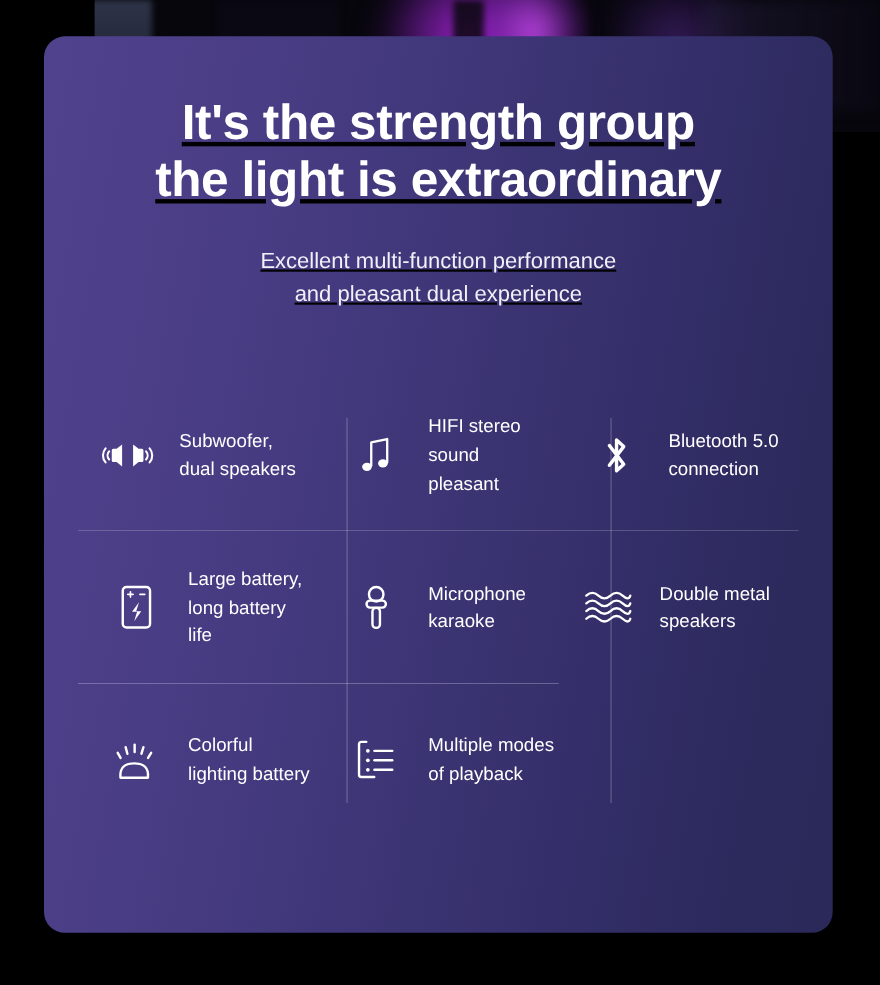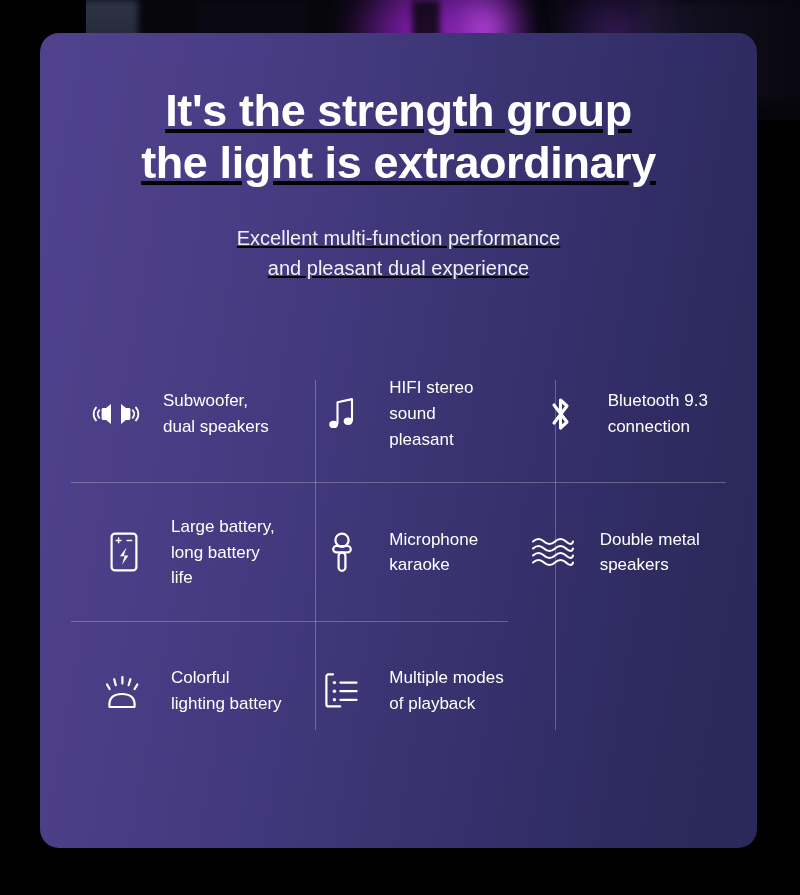--- a/index.html
+++ b/index.html
@@ -215,21 +215,21 @@
         <span class="label">HIFI stereo
 sound pleasant</span>
       </div>
 
       <div class="cell r1 c3">
         <span class="icon">
           <svg width="27" height="40" viewBox="0 0 27 40" fill="none">
             <path d="M7 11 L20 28 L13.5 34 V6 L20 12 L7 29" stroke="#fff" stroke-width="3.1" stroke-linecap="round" stroke-linejoin="round"></path>
           </svg>
         </span>
-        <span class="label">Bluetooth 9.3
+        <span class="label">Bluetooth 5.0
 connection</span>
       </div>
 
 
       <div class="cell r2 c3">
         <span class="icon">
           <svg width="30" height="42" viewBox="0 0 30 42" fill="none">
             <rect x="2.6" y="2.6" width="24.8" height="36.8" rx="3.4" stroke="#fff" stroke-width="2.2"></rect>
             <path d="M7.2 9.4 H12.0 M9.6 7.0 V11.8" stroke="#fff" stroke-width="1.5" stroke-linecap="round"></path>
             <path d="M18.2 9.4 H22.6" stroke="#fff" stroke-width="1.5" stroke-linecap="round"></path>

